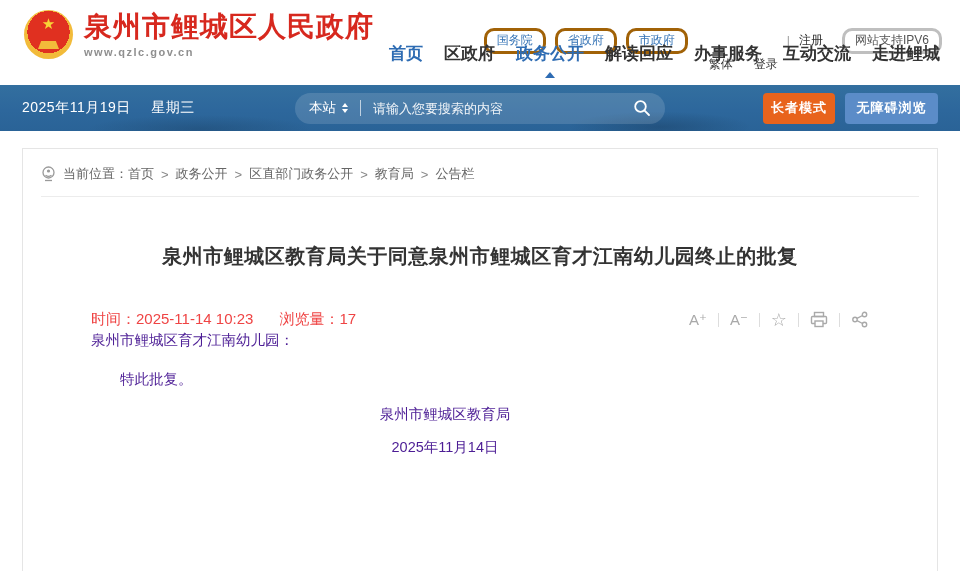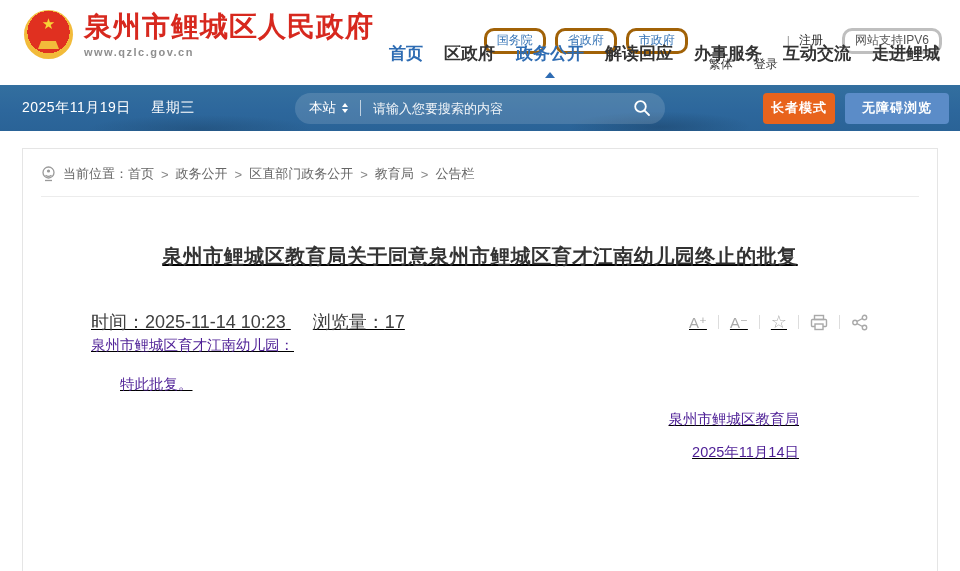--- a/index.html
+++ b/index.html
@@ -49,45 +49,45 @@
   .arrows .up { border-bottom:4px solid #fff; }
   .arrows .dn { border-top:4px solid #fff; }
   .scope-sep { width:1px; height:16px; background:rgba(255,255,255,.65); margin:0 12px; }
   .search-input { flex:1; background:transparent; border:none; outline:none; color:#fff; font-size:13px;
     font-family:inherit; }
   .search-input::placeholder { color:rgba(255,255,255,.92); }
   .search-btn { flex:0 0 auto; background:none; border:none; cursor:pointer; display:flex; align-items:center; }
   .banner-btn { position:absolute; height:31px; border:none; border-radius:4px; color:#fff;
     font-size:13px; font-weight:bold; cursor:pointer; font-family:inherit; letter-spacing:1px; }
   .elder { left:763px; width:72px; background:#e8631c; }
-  .access { left:845px; width:104px; background:#5b8cc8; }
+  .access { left:845px; width:93px; background:#5b8cc8; }
 
   
   .card { margin:17px 22px 0; border:1px solid #e5e5e5; background:#fff; height:460px; }
   .breadcrumb { display:flex; align-items:center; padding:16px 18px 13px; font-size:13px; color:#666; }
   .breadcrumb svg { margin-right:7px; }
   .crumb { color:#666; cursor:pointer; }
   .crumb-sep { margin:0 7px; color:#888; }
   .bc-divider { border-top:1px solid #ececec; margin:0 18px; }
 
-  .article { padding:0 68px;text-decoration:underline; }
+  .article { padding:0 68px; }
   .title { margin-top:46px; text-align:center; font-size:20px; font-weight:bold; color:#333; letter-spacing:.5px; }
   .meta { margin-top:40px; display:flex; justify-content:space-between; align-items:center; }
-  .meta-left { color:#404040; font-size:18px; }
+  .meta-left { color:#ef4444; font-size:15px; }
   .meta-left .views { margin-left:22px; }
   .tools { display:flex; align-items:center; color:#a9a9a9; }
   .tool { font-size:15px; cursor:pointer; display:flex; align-items:center; line-height:1; }
   .tool.star { font-size:18px; }
   .tool-sep { width:1px; height:14px; background:#ddd; margin:0 11px; }
 
   .docbody { font-size:14.5px; color:#4c1d95; line-height:23px; }
   .salutation { }
   .para { margin-top:8px; text-indent:2em; text-align:justify; }
   .closing { margin-top:16px; text-indent:2em; }
-  .sig-block { text-align:right; padding-right:70px; }
+  .sig-block { text-align:center; padding-right:70px; }
   .signature { margin-top:12px; }
   .sig-date { margin-top:10px; }
 </style>
 </head>
 <body>
 
 <div class="header">
   <div class="brand">
     <div class="emblem">
       <span class="star">★</span>

